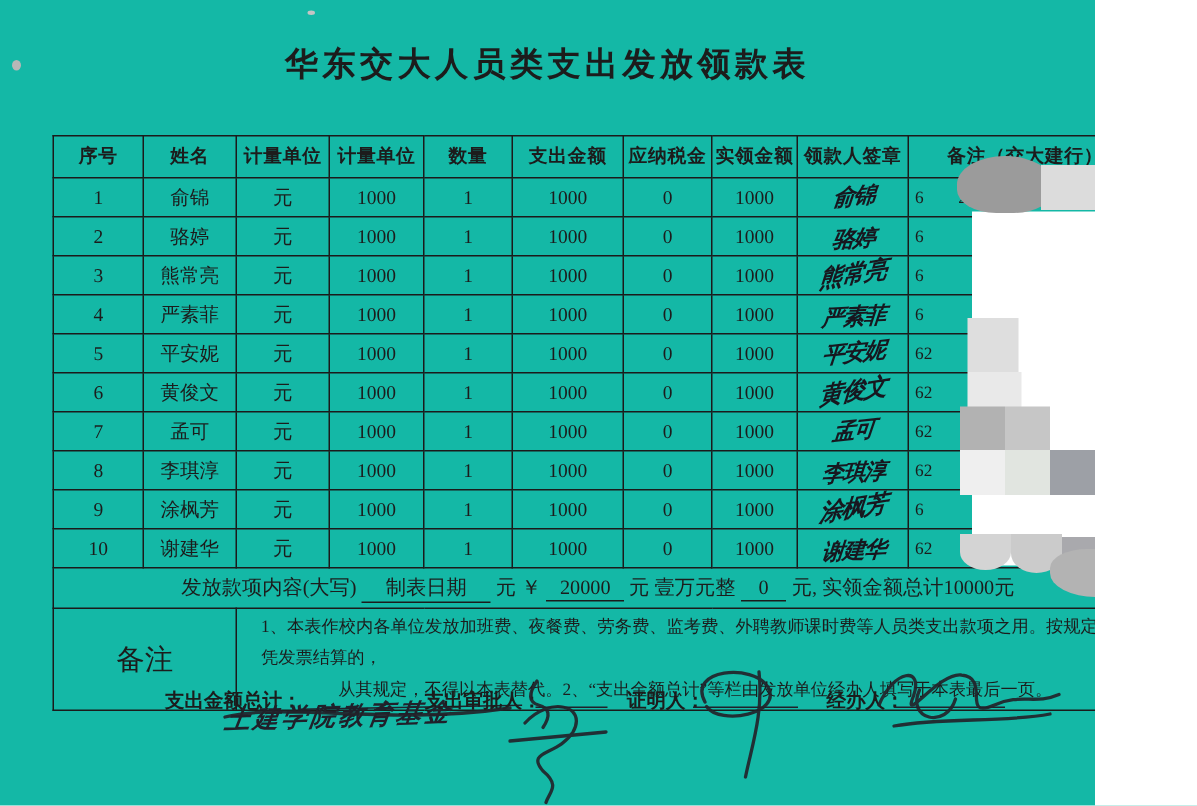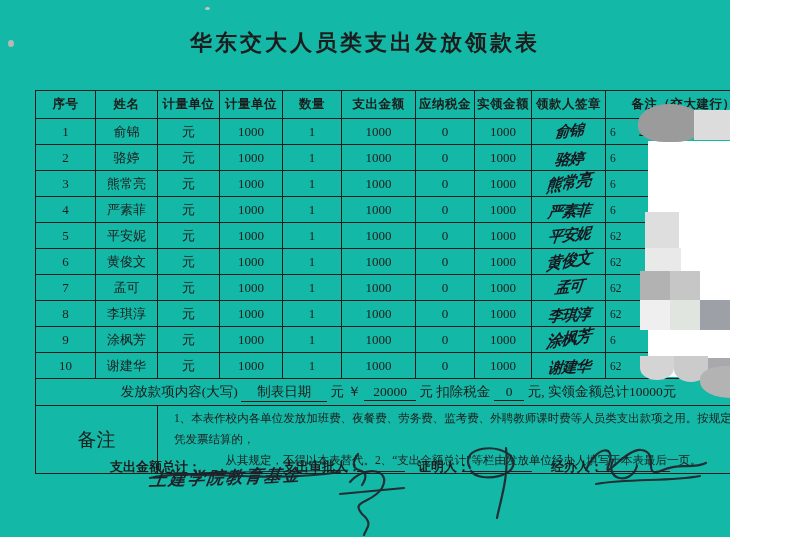--- a/index.html
+++ b/index.html
@@ -206,21 +206,21 @@
           <td class="remark">62</td>
         </tr>
       </tbody>
     <tbody>
       <tr>
         <td class="totals-cell" colspan="10">
           <span>发放款项内容(大写)</span>
           <span class="u" style="padding:0 16px;">制表日期</span>
           <span>元 ￥</span>
           <span class="u" style="padding:0 9px;">20000</span>
-          <span>元 扣除税金</span>
+          <span>元 壹万元整</span>
           <span class="u" style="padding:0 12px;">0</span>
           <span>元, 实领金额总计10000元</span>
         </td>
       </tr>
       <tr style="height:47px;">
         <td class="notes-label" colspan="2" style="height:47px;">备注</td>
         <td class="notes-cell" colspan="8" style="height:47px;margin-top:12px;">
           <div>1、本表作校内各单位发放加班费、夜餐费、劳务费、监考费、外聘教师课时费等人员类支出款项之用。按规定须凭发票结算的，</div>
           <div class="l2">从其规定，不得以本表替代。2、“支出金额总计”等栏由发放单位经办人填写于本表最后一页。</div>
         </td>

